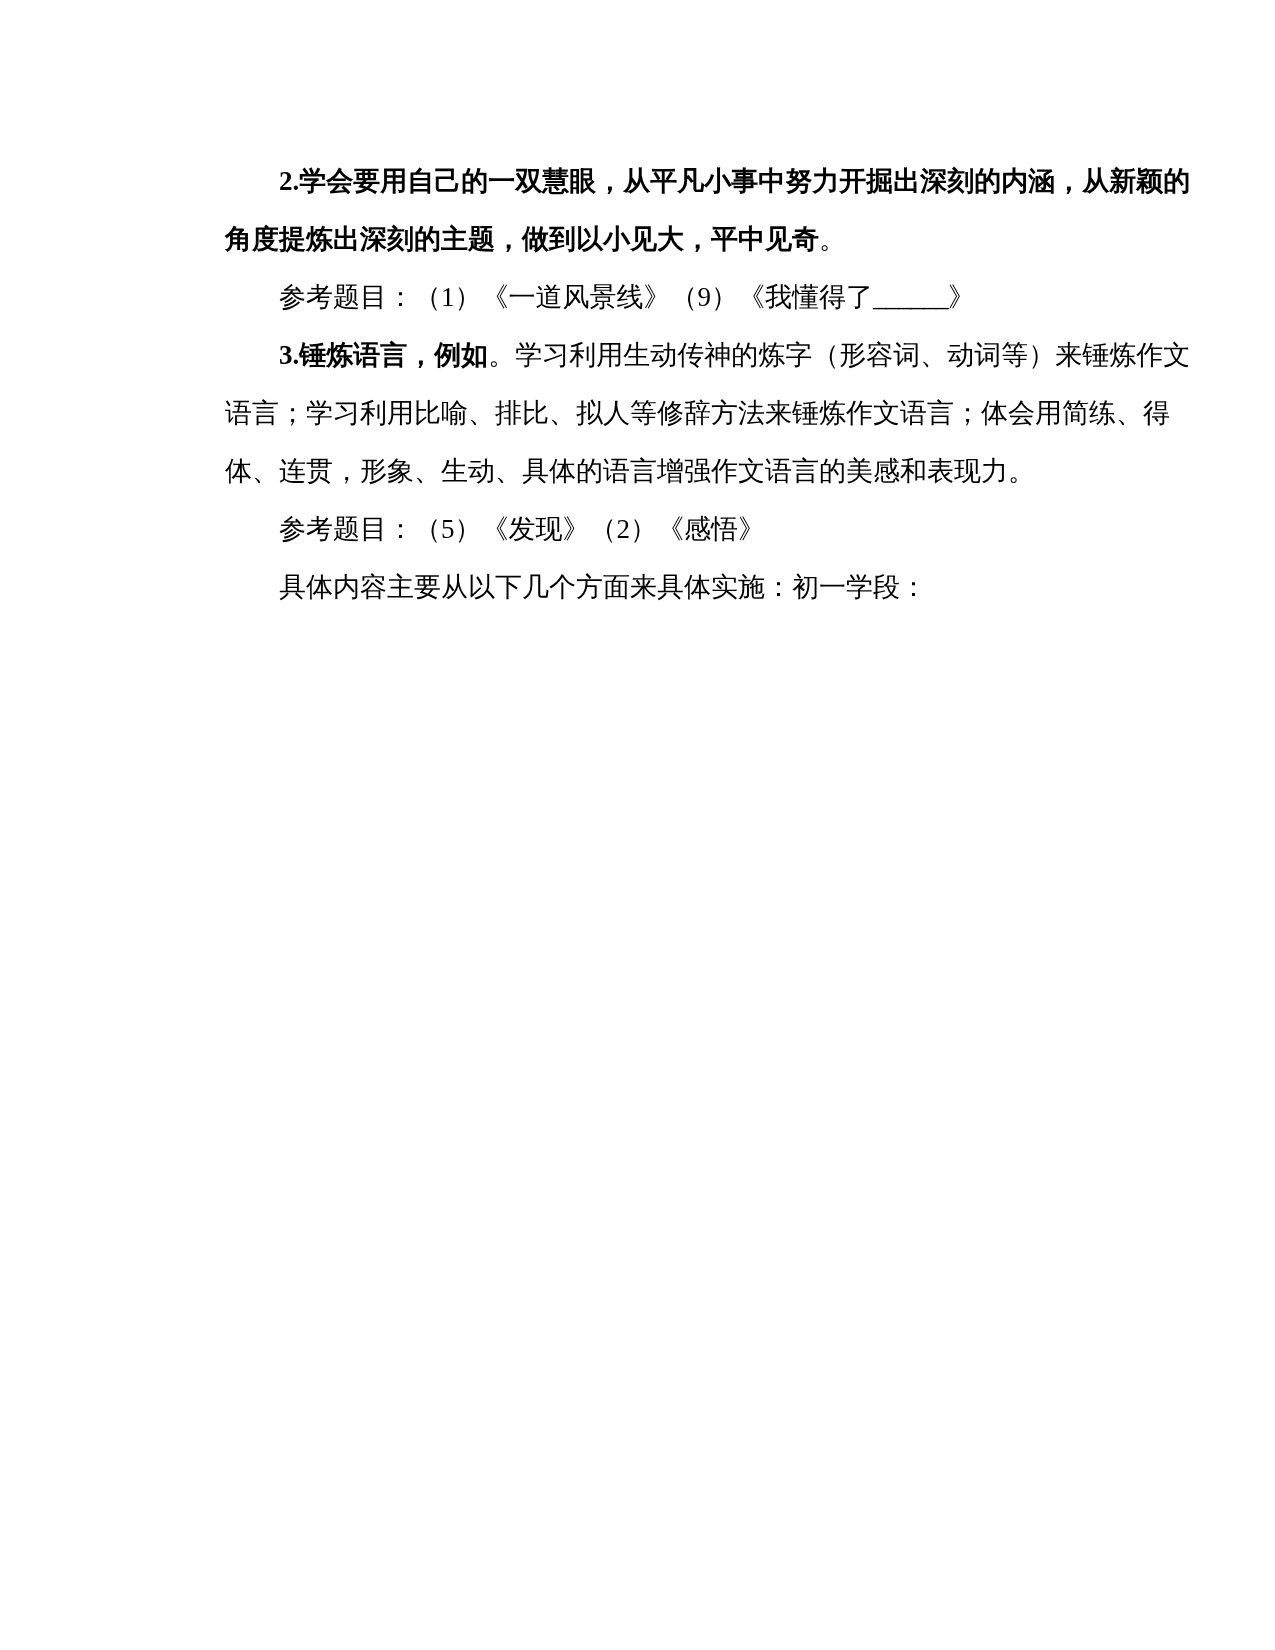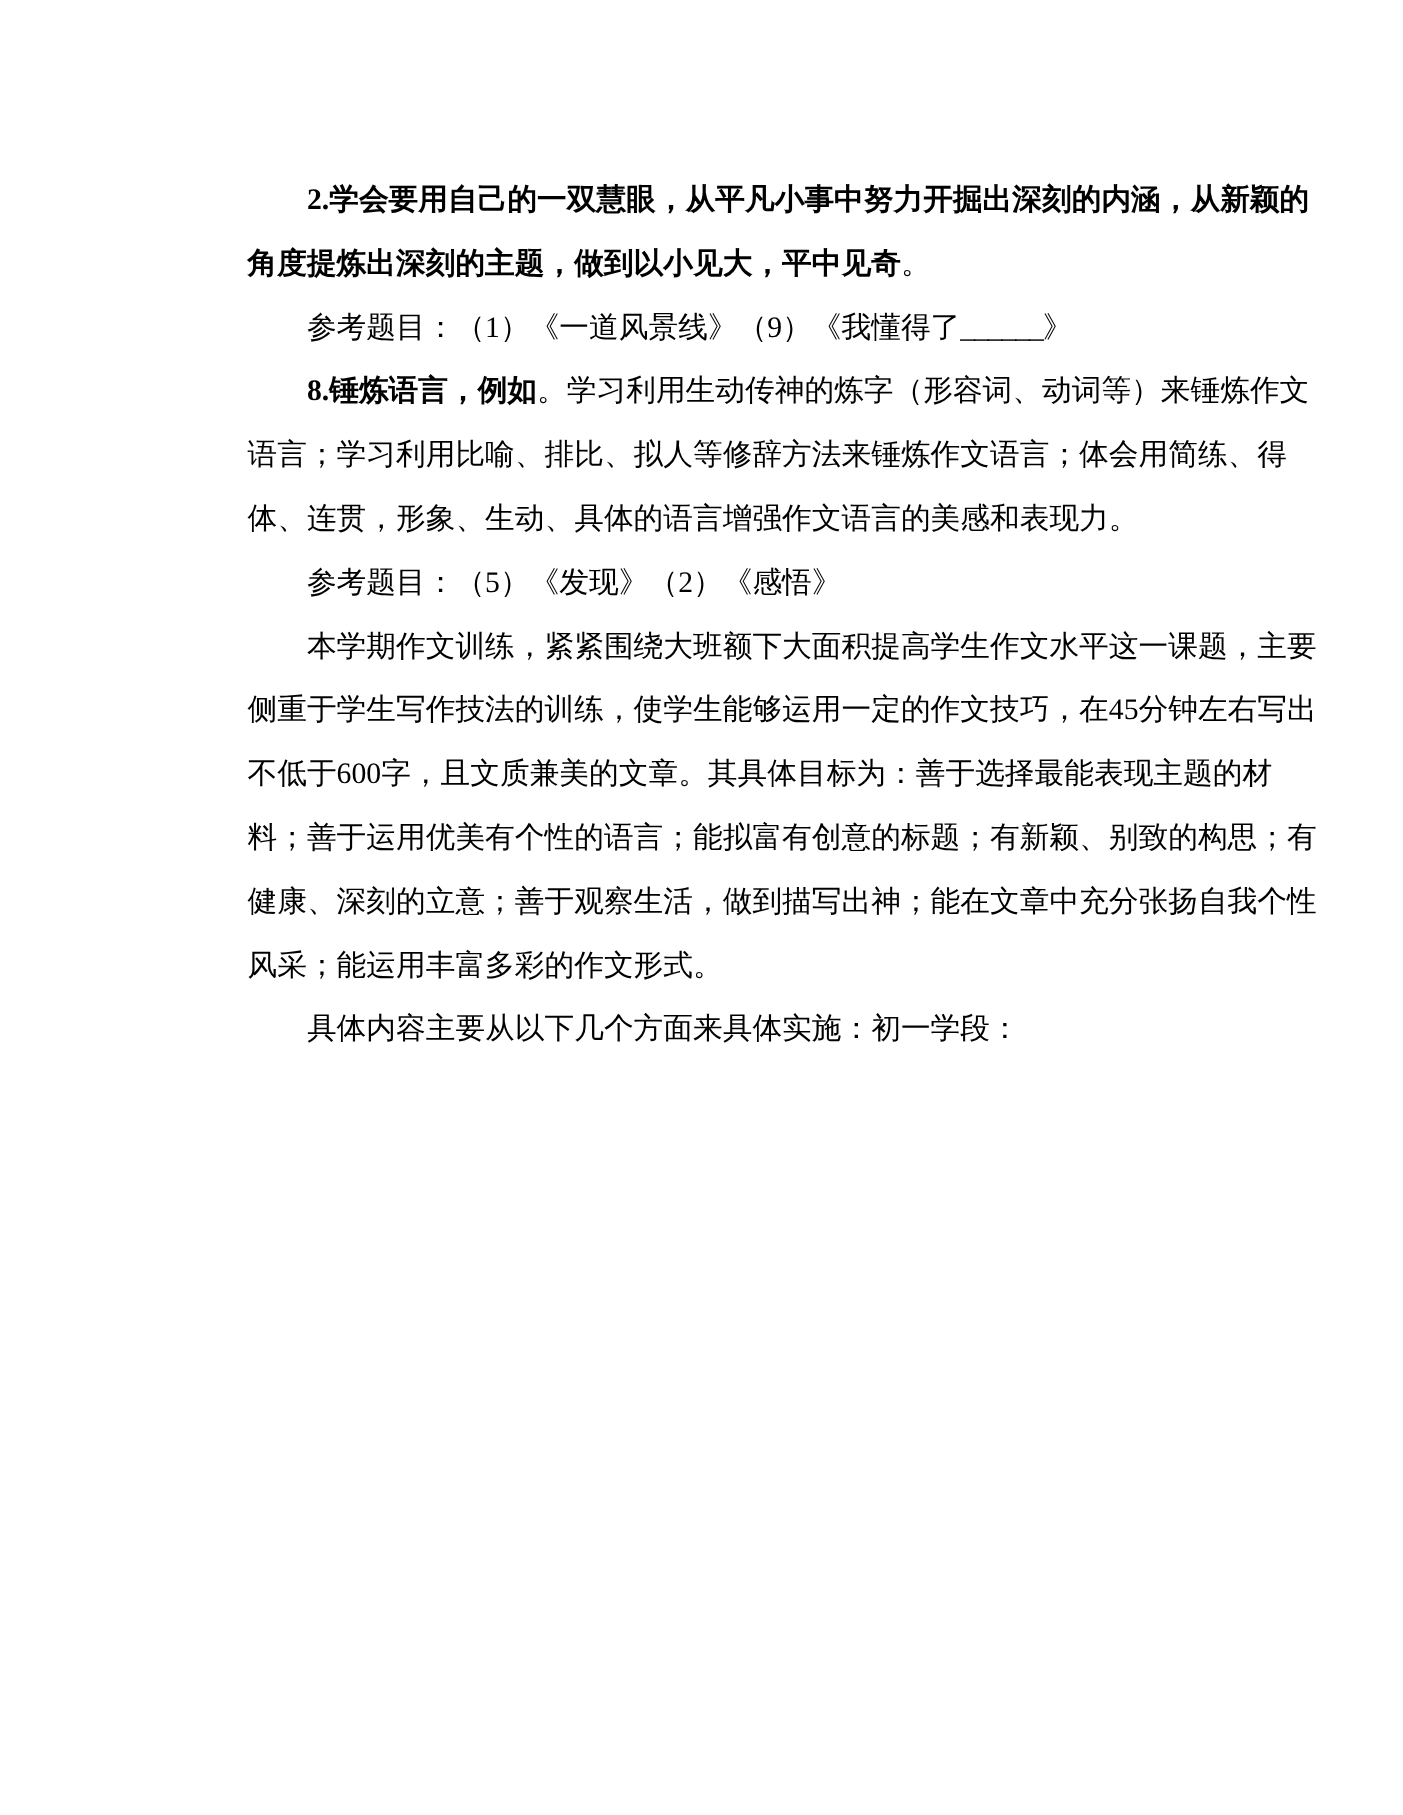--- a/index.html
+++ b/index.html
@@ -44,26 +44,25 @@
 </head>
 <body>
 
 <div class="page">
   <div class="content">
 
     <p><b>2.学会要用自己的一双慧眼，从平凡小事中努力开掘出深刻的内涵，从新颖的角度提炼出深刻的主题，做到以小见大，平中见奇</b><span>。</span></p>
 
     <p><span>参考题目：（1）《一道风景线》（9）《我懂得了</span><span class="blank">______</span><span>》</span></p>
 
-    <p><b>8.锤炼语言，例如</b><span>。学习利用生动传神的炼字（形容词、动词等）来锤炼作文语言；学习利用比喻、排比、拟人等修辞方法来锤炼作文语言；体会用简练、得体、连贯，形象、生动、具体的语言增强作文语言的美感和表现力。</span></p>
+    <p><b>3.锤炼语言，例如</b><span>。学习利用生动传神的炼字（形容词、动词等）来锤炼作文语言；学习利用比喻、排比、拟人等修辞方法来锤炼作文语言；体会用简练、得体、连贯，形象、生动、具体的语言增强作文语言的美感和表现力。</span></p>
 
     <p>参考题目：（5）《发现》（2）《感悟》</p>
 
 
 
-    <p>本学期作文训练，紧紧围绕大班额下大面积提高学生作文水平这一课题，主要侧重于学生写作技法的训练，使学生能够运用一定的作文技巧，在45分钟左右写出不低于600字，且文质兼美的文章。其具体目标为：善于选择最能表现主题的材料；善于运用优美有个性的语言；能拟富有创意的标题；有新颖、别致的构思；有健康、深刻的立意；善于观察生活，做到描写出神；能在文章中充分张扬自我个性风采；能运用丰富多彩的作文形式。</p>
 
     <p>具体内容主要从以下几个方面来具体实施：初一学段：</p>
 
 
 
   </div>
 </div>
 
 </body></html>

